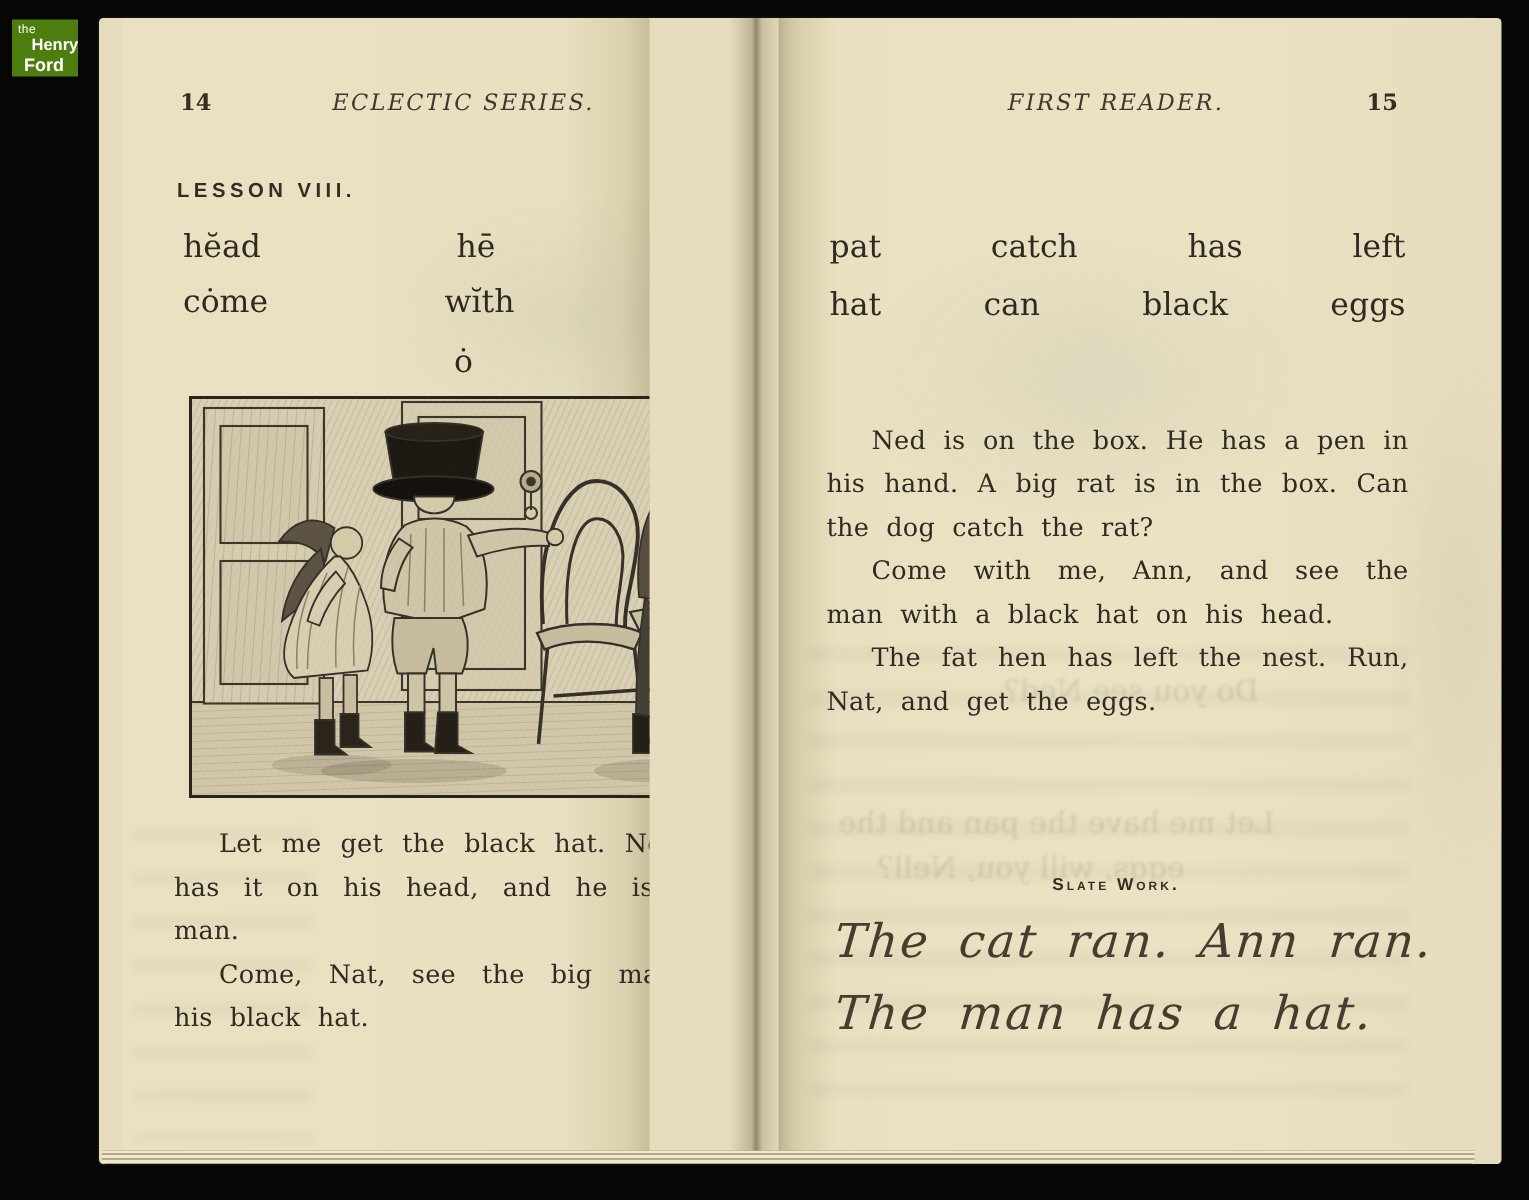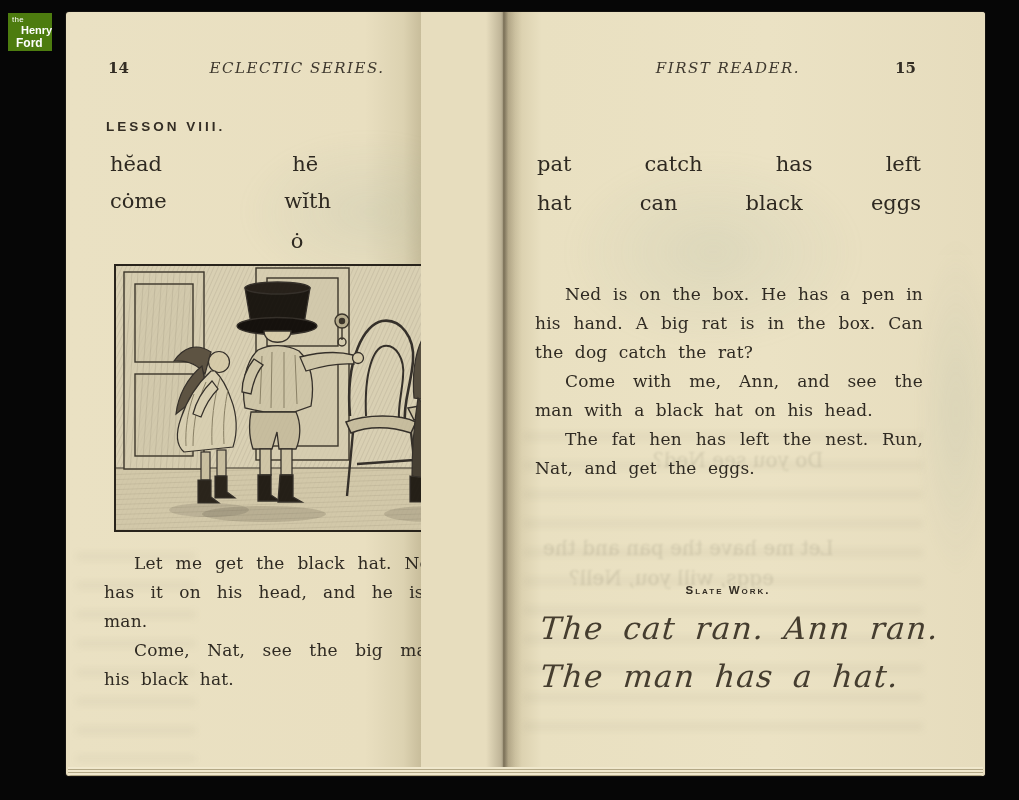--- a/index.html
+++ b/index.html
@@ -11,23 +11,23 @@
         font-family:"Liberation Sans",sans-serif;color:#fff;line-height:1;
         padding:3px 0 0 3px;box-sizing:border-box;z-index:5;}
   .logo-the{display:block;font-size:8px;margin-left:1px;letter-spacing:.3px;}
   .logo-henry{display:block;font-weight:bold;font-size:11px;margin-left:10px;margin-top:1px;}
   .logo-ford{display:block;font-weight:bold;font-size:12px;margin-left:5px;margin-top:1px;}
 
   
   .book{position:absolute;left:66px;top:12px;width:919px;height:764px;border-radius:3px;
         background:#e7ddbe;box-shadow:0 0 0 1px #141210;}
   .page{position:absolute;top:0;height:100%;overflow:hidden;}
-  .page-left{left:4px;width:351px;border-radius:3px 0 0 3px;
+  .page-left{left:16px;width:351px;border-radius:3px 0 0 3px;
      background:linear-gradient(to right,#eae1c3 0%,#e9dfc0 84%,#dcd2b1 95%,#c8bd9b 100%);}
-  .page-right{left:437px;width:482px;border-radius:0 3px 3px 0;
+  .page-right{left:453px;width:482px;border-radius:0 3px 3px 0;
      background:linear-gradient(to right,#bfb392 0%,#d8cdab 2.5%,#e9e0c1 8%,#ebe2c4 55%,#e6dcbd 100%);}
   .gutter-shade{position:absolute;left:420px;top:0;width:36px;height:100%;pointer-events:none;z-index:3;
      background:linear-gradient(to right,rgba(70,58,36,0) 0%,rgba(70,58,36,.25) 42%,rgba(40,32,18,.45) 50%,rgba(70,58,36,.18) 62%,rgba(70,58,36,0) 100%);}
   .bottom-edge{position:absolute;left:2px;right:2px;bottom:0;height:9px;z-index:4;
      background:repeating-linear-gradient(to bottom,#f0e8cd 0 1.6px,#b3a886 1.6px 3.2px);
      border-radius:0 0 3px 3px;}
 
   
   .pagenum{position:absolute;top:47px;font-size:15px;font-weight:bold;color:#332d24;}
   .running-head{position:absolute;top:47px;font-style:italic;font-size:15px;letter-spacing:1.5px;

